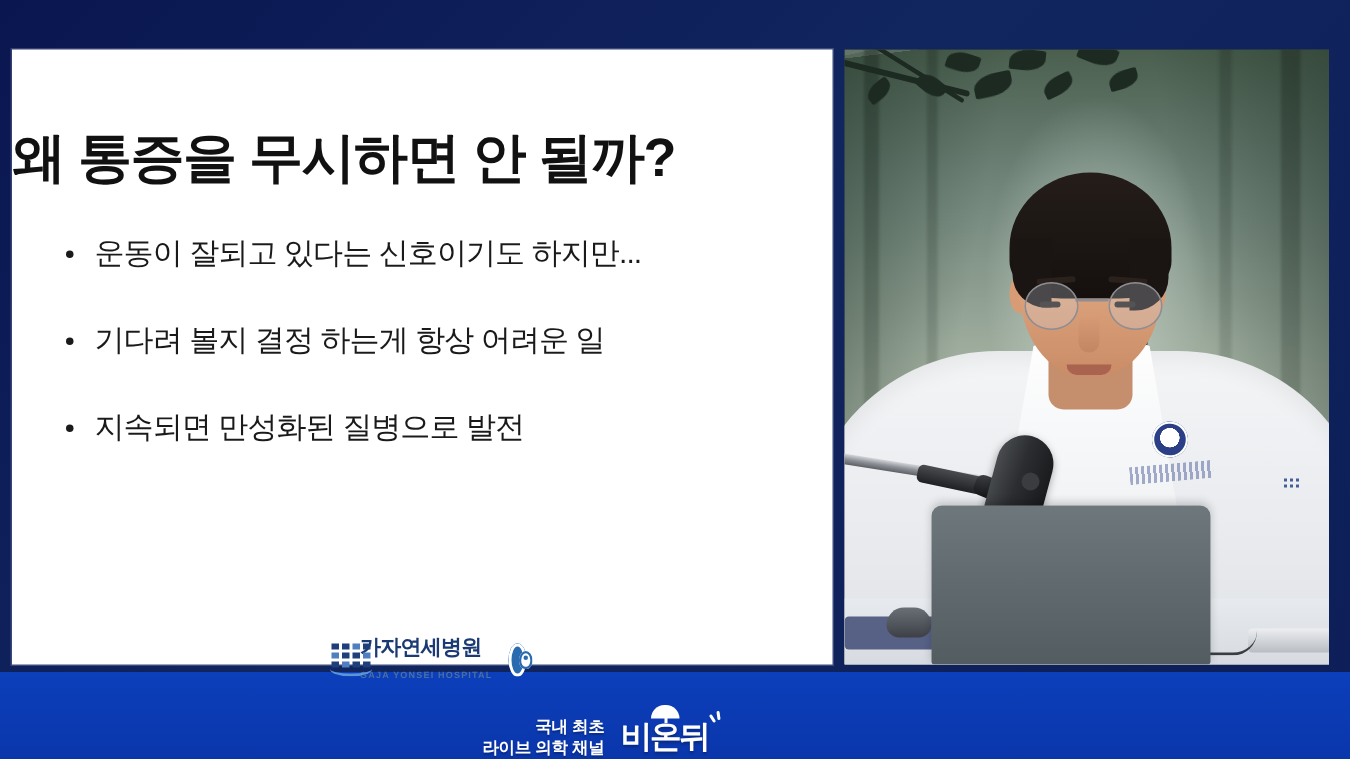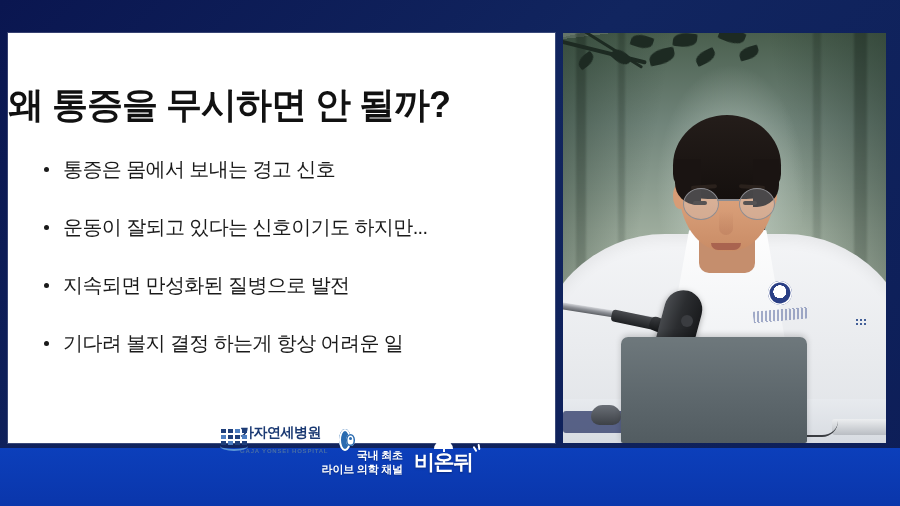--- a/index.html
+++ b/index.html
@@ -24,21 +24,21 @@
     width: 900px;
     height: 58px;
     background: linear-gradient(180deg, #0c3fbb 0%, #0a36ab 100%);
     z-index: 2;
   }
   #band-inner {
     position: absolute;
     left: 0; top: 0;
     width: 796px; height: 58px;
     display: flex;
-    align-items: flex-start;
+    align-items: flex-end;
     justify-content: center;
     gap: 9px;
   }
   #band-text {
     text-align: right;
     color: #ffffff;
     font-size: 11px;
     line-height: 14px;
     font-weight: bold;
     letter-spacing: -0.2px;
@@ -590,38 +590,34 @@
 <body>
 
 <div id="stage">
 
   <div id="slide">
 
     <div id="slide-title">왜 통증을 무시하면 안 될까?</div>
 
     <div id="bullets">
 
-      <div class="bullet">
-        <span class="dot"></span>
-        <span class="btext">통증은 몸에서 보내는 경고 신호</span>
-      </div>
 
       <div class="bullet">
         <span class="dot"></span>
         <span class="btext">운동이 잘되고 있다는 신호이기도 하지만...</span>
       </div>
 
       <div class="bullet">
         <span class="dot"></span>
-        <span class="btext">지속되면 만성화된 질병으로 발전</span>
+        <span class="btext">기다려 볼지 결정 하는게 항상 어려운 일</span>
       </div>
 
       <div class="bullet">
         <span class="dot"></span>
-        <span class="btext">기다려 볼지 결정 하는게 항상 어려운 일</span>
+        <span class="btext">지속되면 만성화된 질병으로 발전</span>
       </div>
 
     </div>
 
     <div id="hospital-logo">
       <span class="bldg">
         <span class="grid">
           <i></i>
             <i></i>
             <i class="pale"></i>

